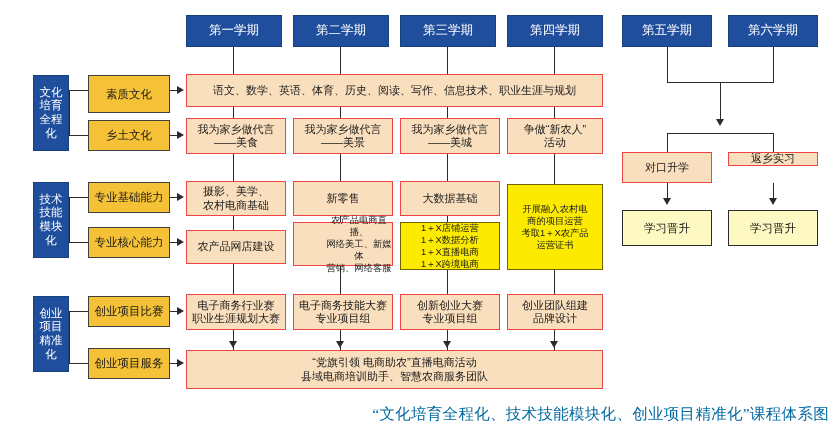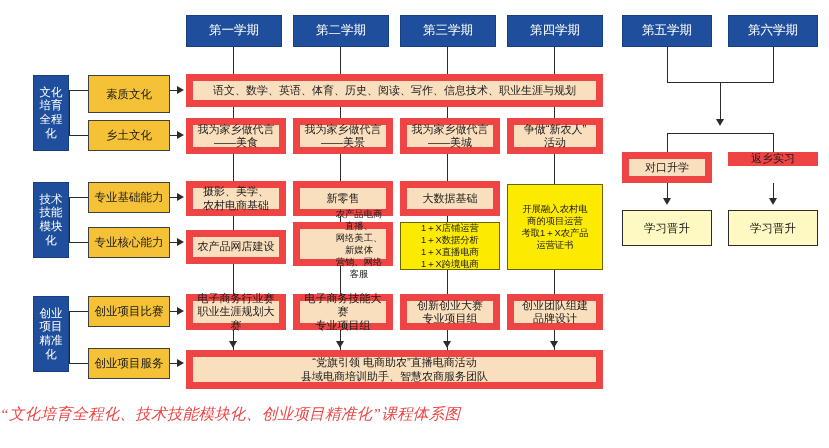--- a/index.html
+++ b/index.html
@@ -29,21 +29,21 @@
     color:#ffffff;
     font-size:12.5px;
   }
   .gold{
     background:#F5C136;
     border:1px solid #3f3f3f;
     font-size:11.5px;
   }
   .peach{
     background:#FADFBE;
-    border:7px solid #ef4444;
+    border:1px solid #ef4444;
     font-size:11px;
   }
   .yellow{
     background:#FCEB00;
     border:1px solid #6f6300;
     font-size:10.5px;
   }
   .white{
     background:#fef9c3;
     border:1px solid #2b2b2b;
@@ -73,26 +73,25 @@
     width:0;height:0;
     border-top:4.5px solid transparent;
     border-bottom:4.5px solid transparent;
     border-left:7px solid #2b2b2b;
   }
 
   
   #caption{
     position:absolute;
     left:0;top:404px;width:829px;
-    text-align:left;
+    text-align:right;
     font-family:"Liberation Serif","DejaVu Serif",serif;
     font-size:15.5px;
-    color:#ef4444;
+    color:#0369a1;
     letter-spacing:.3px;
-    font-style:italic;
   }
   .xsmall{font-size:9.3px;line-height:1.3;}
 </style>
 </head>
 <body>
 
 <div id="root">
 
   <div class="box blue" style="left:186px;top:15px;width:96px;height:32px;">第一学期</div>
   <div class="box blue" style="left:293px;top:15px;width:96px;height:32px;">第二学期</div>

